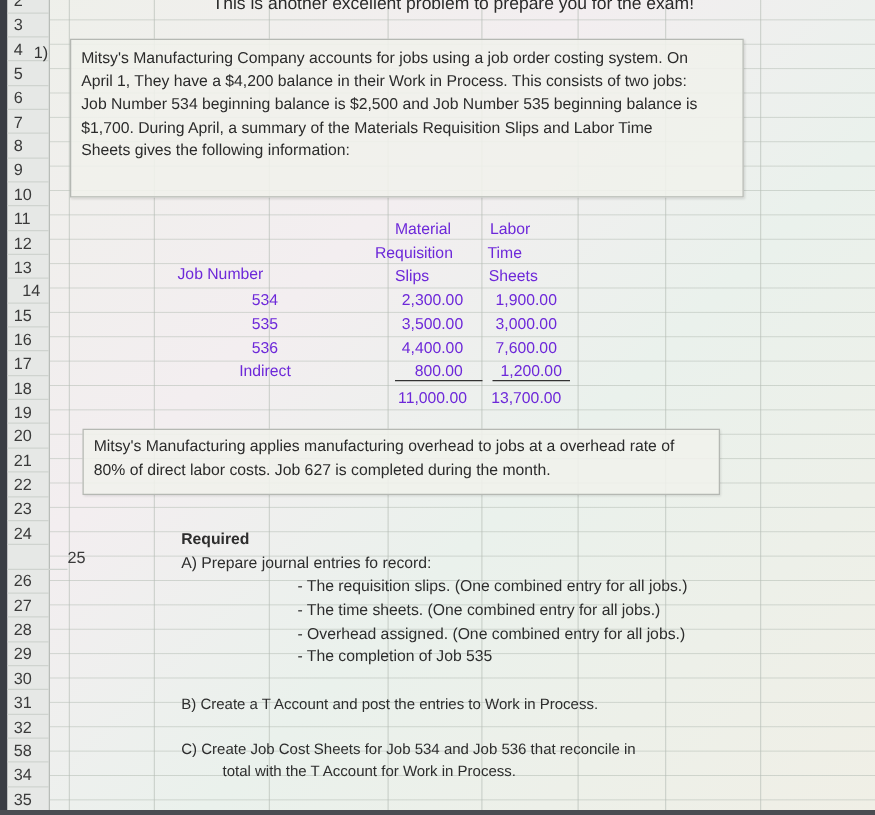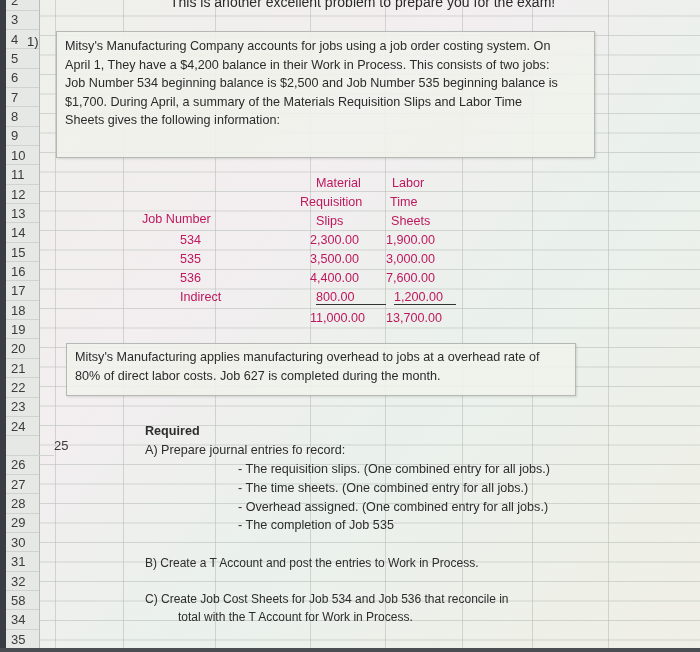--- a/index.html
+++ b/index.html
@@ -17,22 +17,22 @@
       linear-gradient(to bottom, rgba(180,188,180,0.55) 1px, transparent 1px);
     background-size: 100% 19.5px; background-position: 0 -4px;
   }
   .vline { position:absolute; top:0; height:652px; width:1px; background:rgba(180,188,180,0.55); }
   .title { position:absolute; left:170px; top:-6px; font-size:14px; color:#2a2a2a; }
   .row4num { position:absolute; left:27px; top:34px; font-size:13px; color:#333; }
   .box { position:absolute; background:rgba(240,241,236,0.88); border:1px solid #b5b8b3; box-shadow:1px 1px 2px rgba(0,0,0,0.12); box-sizing:border-box; }
   .box1 { left:56px; top:31px; width:539px; height:127px; padding:5px 0 0 8px; font-size:12.6px; line-height:18.5px; }
   .box2 { left:66px; top:343px; width:510px; height:53px; padding:4px 0 0 8px; font-size:12.6px; line-height:19px; }
   .box1 div, .box2 div { white-space:nowrap; }
-  .cell { position:absolute; font-size:12.6px; white-space:nowrap; color:#be185d; }
-  .r { text-align:left; }
+  .cell { position:absolute; font-size:12.6px; white-space:nowrap; color:#6d28d9; }
+  .r { text-align:center; }
   .uline { border-bottom:1.5px solid #333; }
   .req { position:absolute; font-size:12.6px; white-space:nowrap; color:#2d2d2d; }
   .bold { font-weight:bold; }
   .bottom-edge { position:absolute; left:0; bottom:0; width:700px; height:4px; background:#4a4d52; }
 </style>
 </head>
 <body>
 
 <div class="left-bezel"></div>
 
@@ -52,21 +52,21 @@
     <div class="rownum" style="top: 29.7px;">4</div>
     <div class="rownum" style="top: 49.05px;">5</div>
     <div class="rownum" style="top: 68.4px;">6</div>
     <div class="rownum" style="top: 87.75px;">7</div>
     <div class="rownum" style="top: 107.1px;">8</div>
     <div class="rownum" style="top: 126.45px;">9</div>
     <div class="rownum" style="top: 145.8px;">10</div>
     <div class="rownum" style="top: 165.15px;">11</div>
     <div class="rownum" style="top: 184.5px;">12</div>
     <div class="rownum" style="top: 203.85px;">13</div>
-    <div class="rownum" style="top: 223.2px;">14</div>
+    <div class="rownum" style="top: 223.2px; text-align: center;">14</div>
     <div class="rownum" style="top: 242.55px;">15</div>
     <div class="rownum" style="top: 261.9px;">16</div>
     <div class="rownum" style="top: 281.25px;">17</div>
     <div class="rownum" style="top: 300.6px;">18</div>
     <div class="rownum" style="top: 319.95px;">19</div>
     <div class="rownum" style="top: 339.3px;">20</div>
     <div class="rownum" style="top: 358.65px;">21</div>
     <div class="rownum" style="top: 378px;">22</div>
     <div class="rownum" style="top: 397.35px;">23</div>
     <div class="rownum" style="top: 416.7px;">24</div>

